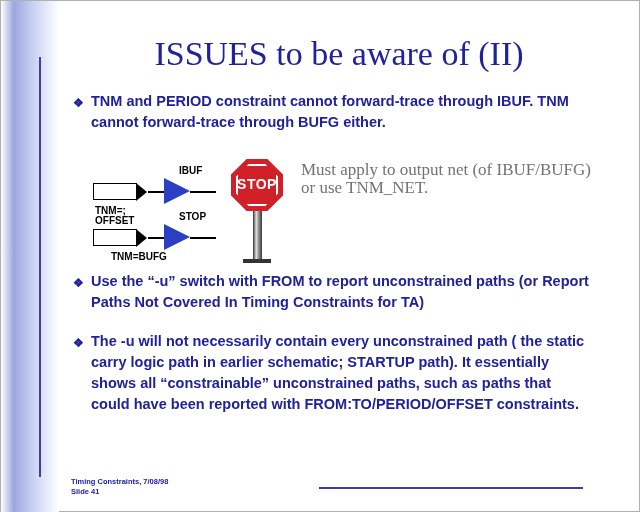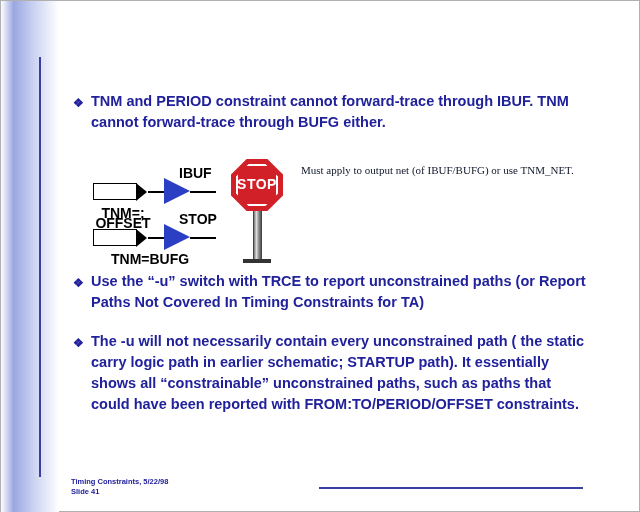--- a/index.html
+++ b/index.html
@@ -113,27 +113,27 @@
     border-bottom: 13px solid transparent;
     border-left: 26px solid #2a3fc4;
   }
   .wire {
     position: absolute;
     height: 1.5px;
     background: #000;
   }
   .dlabel {
     position: absolute;
-    font-size: 14px;
+    font-size: 10px;
     font-weight: bold;
     color: #000;
     font-family: "Liberation Sans", sans-serif;
     white-space: nowrap;
   }
-  .dlabel.center { text-align: center; }
+  .dlabel.center { }
 
   
   .stop-wrap {
     position: absolute;
     left: 228px;
     top: 158px;
     width: 58px;
     height: 82px;
   }
   .stop-pole {
@@ -186,22 +186,22 @@
     font-weight: bold;
     letter-spacing: 0.5px;
   }
 
   .sidenote {
     position: absolute;
     left: 300px;
     top: 160px;
     width: 300px;
     font-family: "Liberation Serif", serif;
-    font-size: 11px;
-    color: #0f172a;
+    font-size: 17px;
+    color: #737373;
     line-height: 18px;
   }
 
   .footer {
     position: absolute;
     left: 70px;
     bottom: 14px;
     font-size: 7.5px;
     font-weight: bold;
     color: #21219c;
@@ -217,20 +217,21 @@
   }
 </style>
 </head>
 <body>
 
 <div class="slide">
 
   <div class="left-band"></div>
   <div class="left-rule"></div>
 
+  <div class="title">ISSUES to be aware of (II)</div>
 
   <div class="bullet" id="b1">
     <span class="marker">❖</span>
     <span class="btext">TNM and PERIOD constraint cannot forward-trace through IBUF. TNM cannot forward-trace through BUFG either.</span>
   </div>
 
   <div class="diagram">
 
     <div class="arrowbox" style="left:0px; top:22px;">
       <span class="inner-tip"></span>
@@ -260,27 +261,27 @@
     <div class="stop-oct">
       <div class="stop-oct-inner"></div>
     </div>
     <div class="stop-text">STOP</div>
   </div>
 
   <div class="sidenote">Must apply to output net (of IBUF/BUFG) or use TNM_NET.</div>
 
   <div class="bullet" id="b2">
     <span class="marker">❖</span>
-    <span class="btext">Use the “-u” switch with TRCE to report unconstrained paths (or Report Paths Not Covered In Timing Constraints for TA)</span>
+    <span class="btext">Use the “-u” switch with FROM to report unconstrained paths (or Report Paths Not Covered In Timing Constraints for TA)</span>
   </div>
 
   <div class="bullet" id="b3">
     <span class="marker">❖</span>
     <span class="btext">The -u will not necessarily contain every unconstrained path ( the static carry logic path in earlier schematic; STARTUP path). It essentially shows all “constrainable” unconstrained paths, such as paths that could have been reported with FROM:TO/PERIOD/OFFSET constraints.</span>
   </div>
 
   <div class="footer">
-    <div>Timing Constraints, 5/22/98</div>
+    <div>Timing Constraints, 7/08/98</div>
     <div>Slide 41</div>
   </div>
   <div class="footer-rule"></div>
 
 </div>
 
 </body></html>

